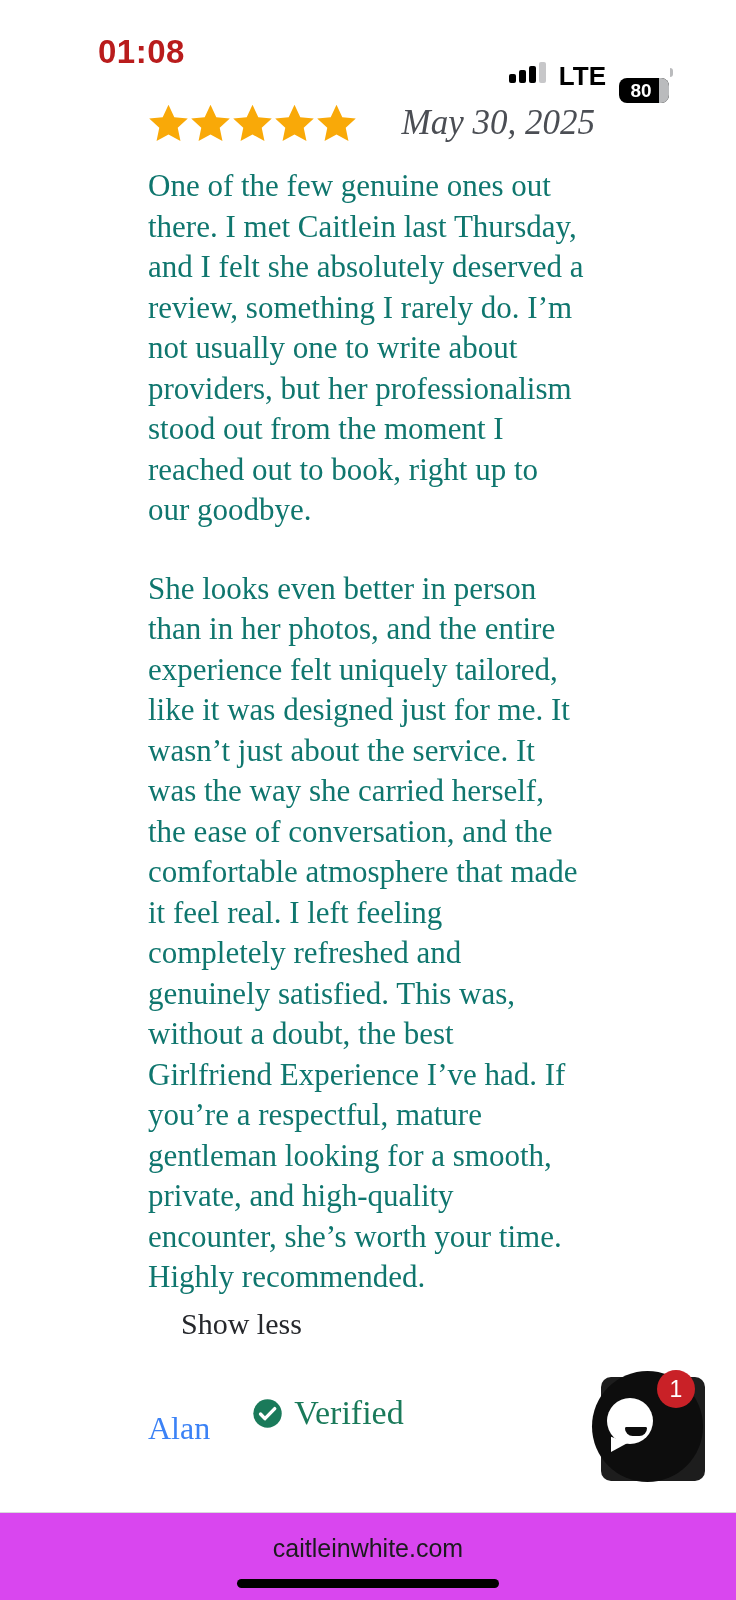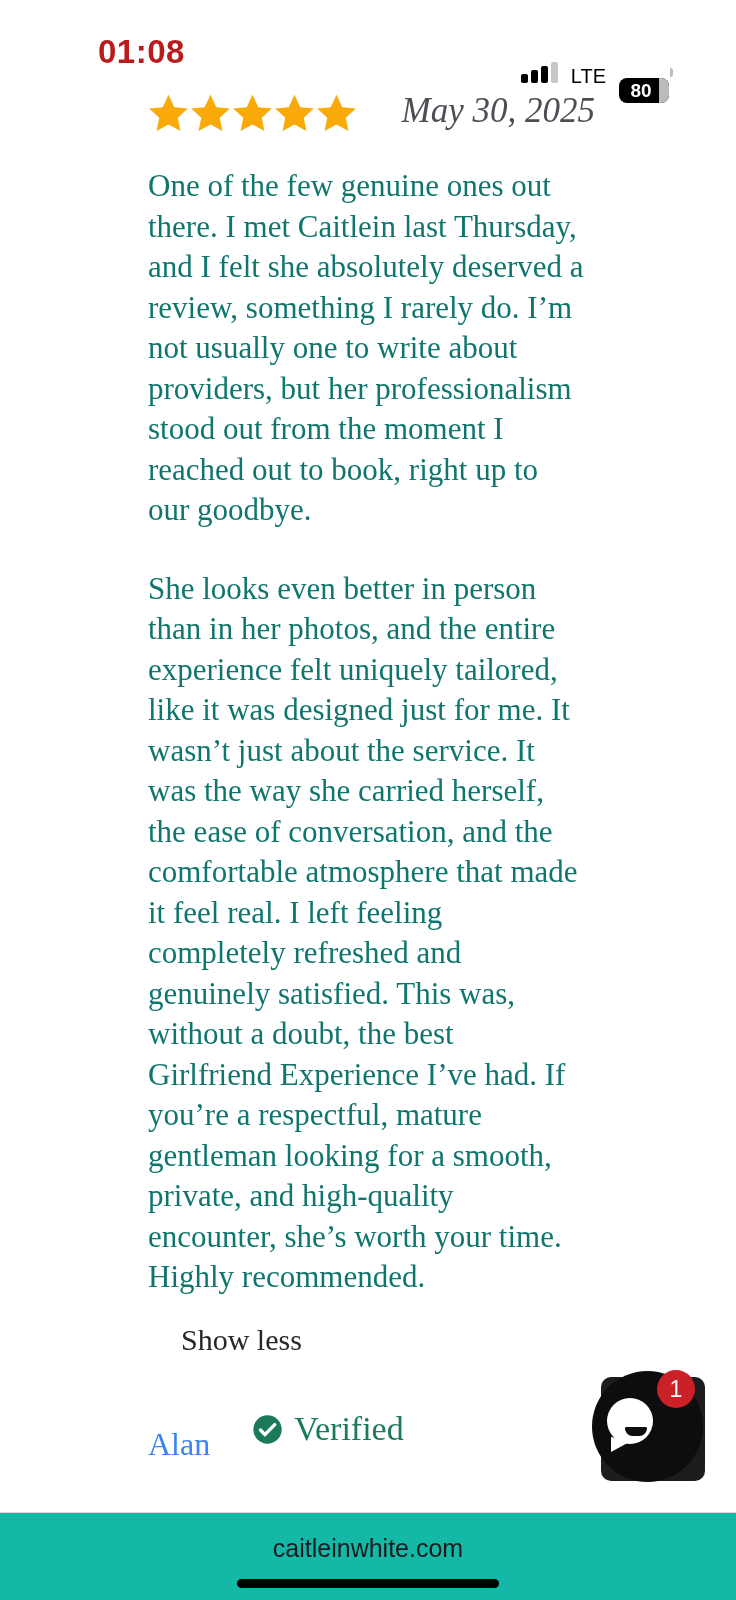--- a/index.html
+++ b/index.html
@@ -12,42 +12,42 @@
   .status-bar { position:absolute; top:0; left:0; right:0; height:90px; }
   .status-time {
     position:absolute; left:98px; top:33px; font-family:"Liberation Sans", sans-serif;
     font-weight:700; font-size:33px; color:#b91c1c; letter-spacing:.5px;
   }
   .status-right { position:absolute; right:63px; top:42px; display:flex; align-items:center; gap:13px; }
   .signal { display:flex; align-items:flex-end; gap:3px; height:21px; }
   .signal i { display:block; width:7px; border-radius:2px; background:#000; }
   .signal i.b1 { height:9px; } .signal i.b2 { height:13px; }
   .signal i.b3 { height:17px; } .signal i.b4 { height:21px; background:#c7c7c9; }
-  .network-label { font-family:"Liberation Sans", sans-serif; font-size:20px; font-weight:400; color:#000;margin-top:8px; }
+  .network-label { font-family:"Liberation Sans", sans-serif; font-size:26px; font-weight:700; color:#000;margin-top:8px; }
   .battery-wrap { display:flex; align-items:center; }
   .battery {
     position:relative; width:50px; height:25px; background:#000000; border-radius:8px;
     overflow:hidden; display:flex; align-items:center; justify-content:center;margin-top:36px;
   }
   .batt-unfilled { position:absolute; right:0; top:0; bottom:0; width:10px; background:#babbbd; }
   .batt-num {
     position:relative; z-index:1; color:#fff; font-family:"Liberation Sans", sans-serif;
     font-weight:700; font-size:19px; margin-right:6px;
   }
   .batt-cap { width:3px; height:9px; background:#babbbd; border-radius:0 3px 3px 0; margin-left:1px; }
 
   
   .content { position:absolute; left:148px; top:93px; width:447px; }
-  .review-header { display:flex; align-items:flex-start; justify-content:space-between; height:50px; margin-bottom:23px; }
+  .review-header { display:flex; align-items:flex-end; justify-content:space-between; height:50px; margin-bottom:23px; }
   .stars { display:flex; gap:1px; align-items:center; }
   .stars svg { width:41px; height:40px; display:block; }
   .review-date { font-style:italic; font-size:35px; color:#4b4e54; line-height:1; padding-bottom:3px; white-space:nowrap; }
 
   .para { width:436px; font-size:31px; line-height:40.5px; color:#0f766e; margin:0 0 38px 0; }
-  .para:last-of-type { margin-bottom:22px; }
+  .para:last-of-type { margin-bottom:6px; }
 
   .show-less {
     display:inline-block; margin-left:33px; font-size:30px; color:#26282c;
     text-decoration:none; cursor:pointer; line-height:40px;
   }
 
   .reviewer-row { margin-top:36px; display:flex; align-items:center; font-size:32px; }
   .reviewer-name { color:#3b82f6;margin-top:30px; }
   .verified-badge { display:inline-flex; align-items:center; gap:11px; margin-left:42px; cursor:default; }
   .verified-badge svg { width:31px; height:31px; display:block; }
@@ -64,21 +64,21 @@
   .chat-mouth { position:absolute; left:33px; top:56px; width:22px; height:9px; background:#0d0d0d; border-radius:2px 2px 11px 11px; }
   .chat-badge {
     position:absolute; left:56px; top:-7px; width:38px; height:38px; border-radius:50%;
     background:#c92127; color:#fff; font-family:"Liberation Sans", sans-serif; font-size:23px;
     display:flex; align-items:center; justify-content:center;
   }
 
   
   .browser-bar {
     position:absolute; left:0; right:0; bottom:0; height:87px;
-    background:#14b8a6; border-top:1px solid #d9d9db;
+    background:#d946ef; border-top:1px solid #d9d9db;
   }
   .address-bar {
     margin-top:21px; text-align:center; font-family:"Liberation Sans", sans-serif;
     font-size:25px; color:#1b1b1d; cursor:pointer;
   }
   .home-indicator {
     position:absolute; left:50%; transform:translateX(-50%); bottom:12px;
     width:262px; height:9px; border-radius:5px; background:#000;
   }
 </style>

